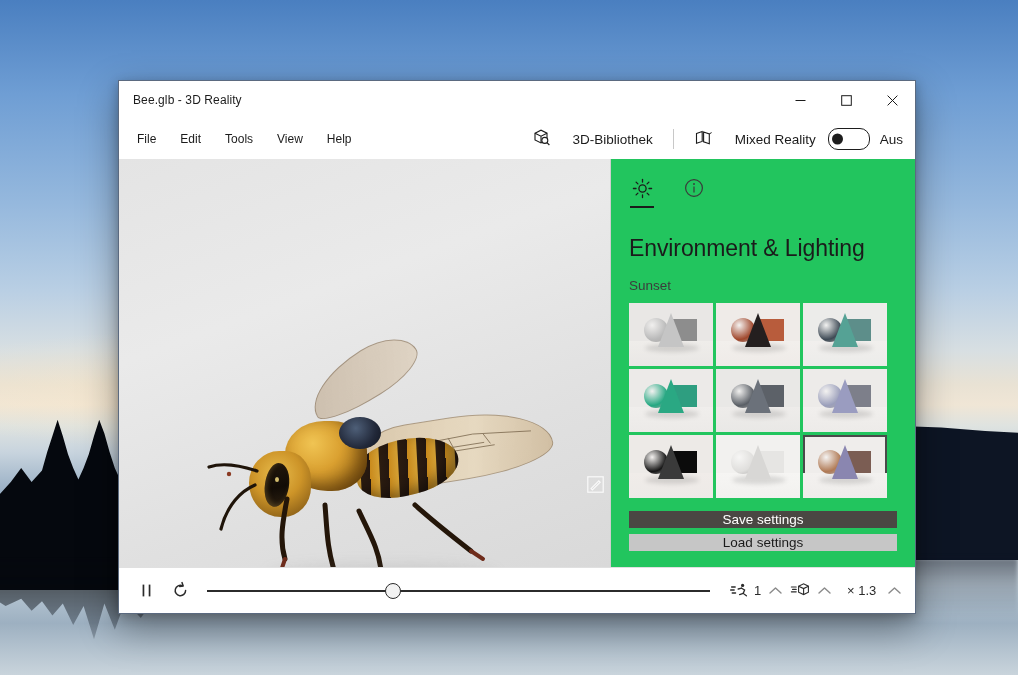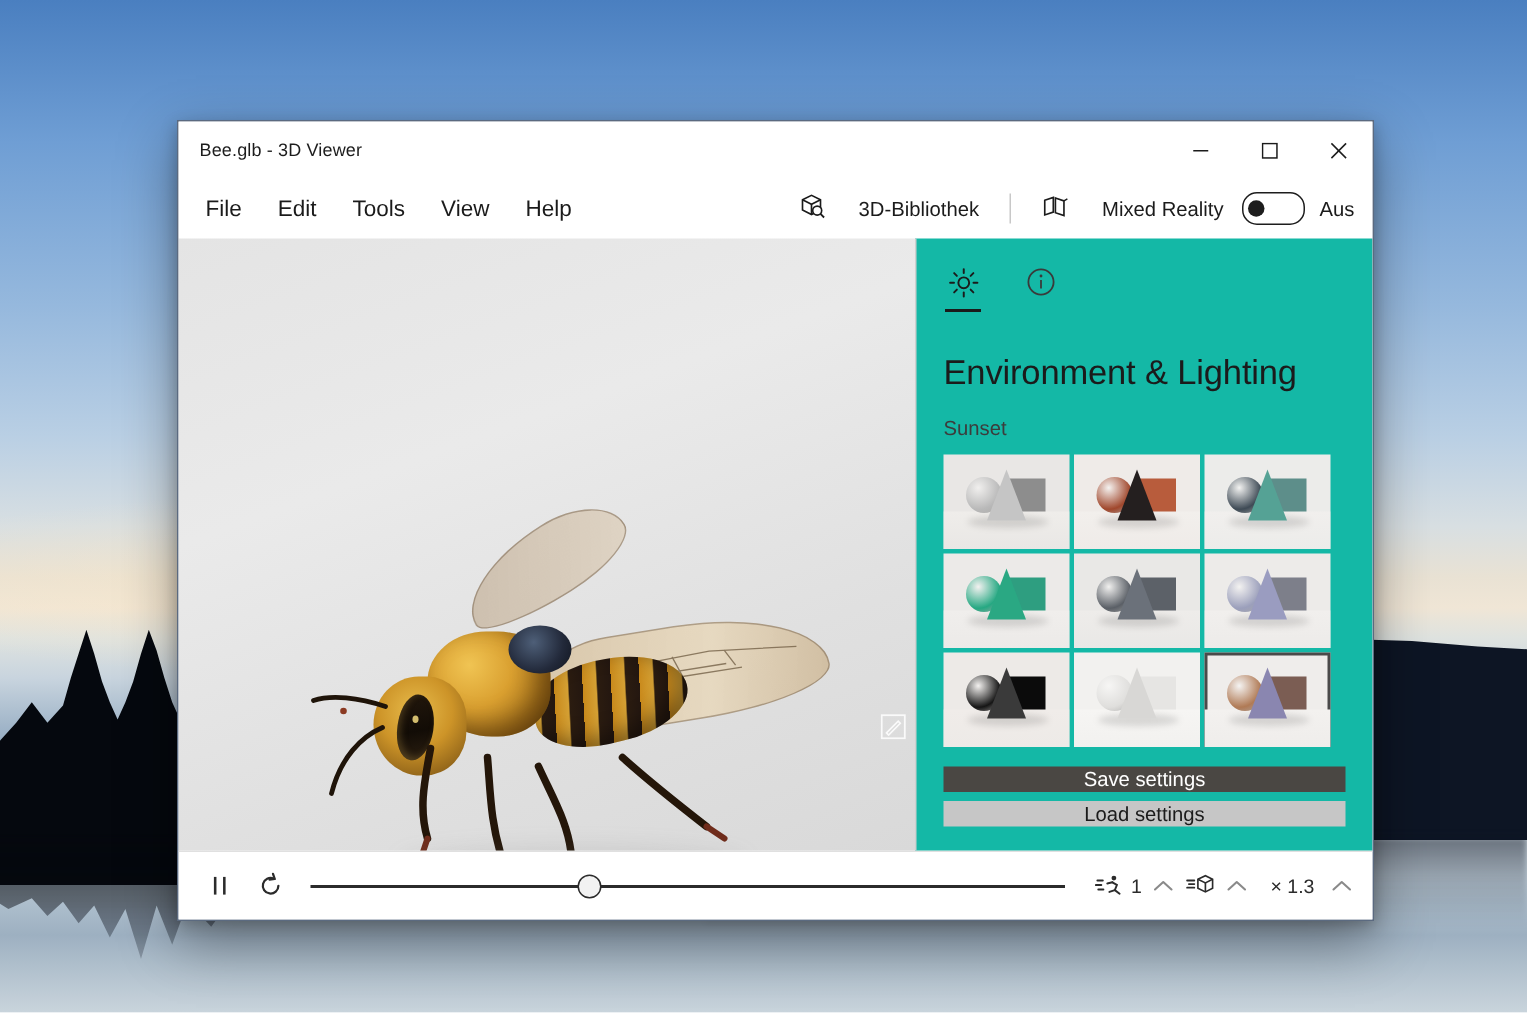--- a/index.html
+++ b/index.html
@@ -144,21 +144,21 @@
   #menubar {
     height: 40px;
     flex: 0 0 40px;
     background: #ffffff;
     display: flex;
     align-items: center;
     padding-left: 6px;
     position: relative;
   }
   .menu-item {
-    font-size: 15px;
+    font-size: 12px;
     color: #1b1b1b;
     padding: 5px 12px;
     cursor: default;
     border-radius: 2px;
   }
 
   #menubar-right {
     position: absolute;
     right: 12px;
     top: 0;
@@ -249,21 +249,21 @@
   #bee > * { position: absolute; }
 
   .wing {
     background: linear-gradient(115deg, rgba(214,196,170,0.92) 0%, rgba(229,214,190,0.85) 45%, rgba(205,184,158,0.9) 100%);
     border: 1px solid rgba(120,100,78,0.5);
   }
 
   
   #sidepanel {
     flex: 0 0 305px;
-    background: #14b8a6;
+    background: #22c55e;
     border-left: 1px solid #cfcfcf;
     padding: 16px 18px 0 18px;
     box-sizing: border-box;
     position: relative;
     overflow: hidden;
   }
   #panel-tabs {
     display: flex;
     align-items: flex-start;
     gap: 26px;
@@ -416,21 +416,21 @@
   <div id="sky-warm"></div>
   <div id="hills"></div>
   <div id="water"></div>
   <div id="treeline"></div>
   <div id="water-reflection"></div>
   <div id="water-reflection-right"></div>
 
   <div id="window">
 
     <div id="titlebar">
-      <div id="title-text">Bee.glb - 3D Viewer</div>
+      <div id="title-text">Bee.glb - 3D Reality</div>
       <div id="window-controls">
         <div class="wc">
           <svg width="11" height="11" viewBox="0 0 11 11">
               <line x1="0.5" y1="5.5" x2="10.5" y2="5.5" stroke="#1b1b1b" stroke-width="1"></line>
             </svg>
         </div>
         <div class="wc">
           <svg width="11" height="11" viewBox="0 0 11 11">
               <rect x="0.7" y="0.7" width="9.6" height="9.6" fill="none" stroke="#1b1b1b" stroke-width="1"></rect>
             </svg>

